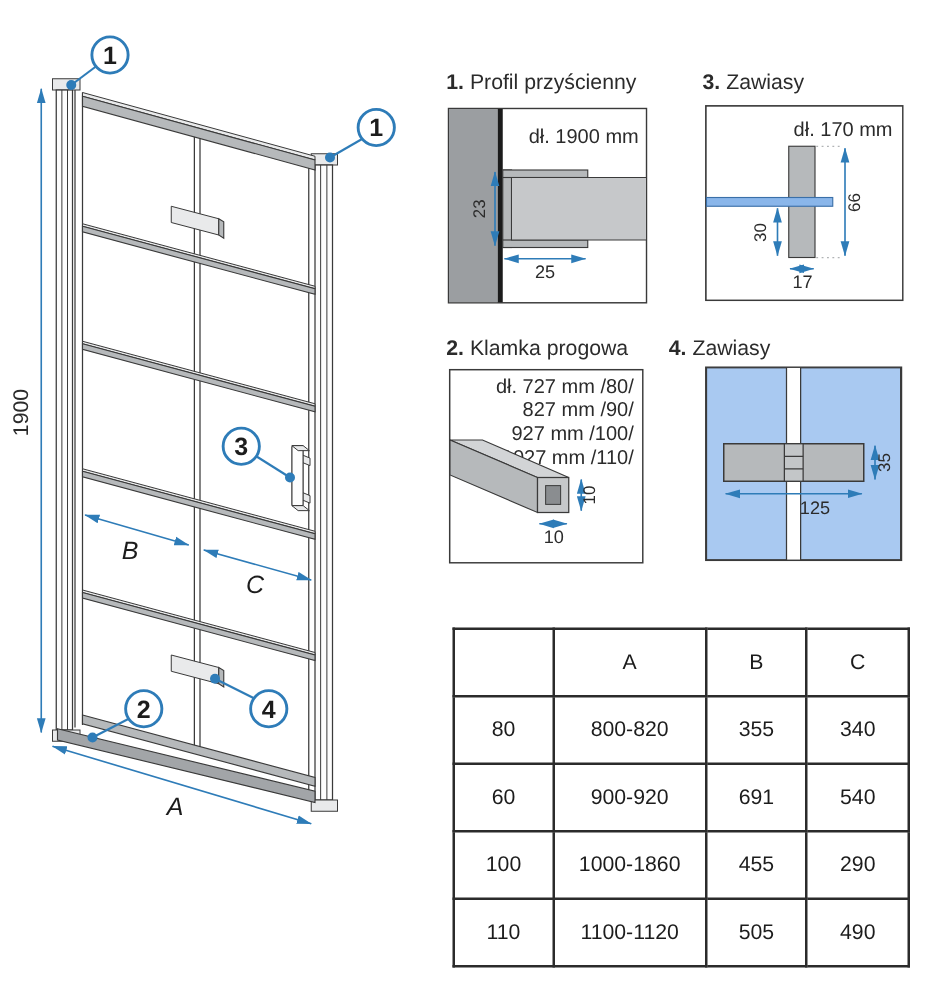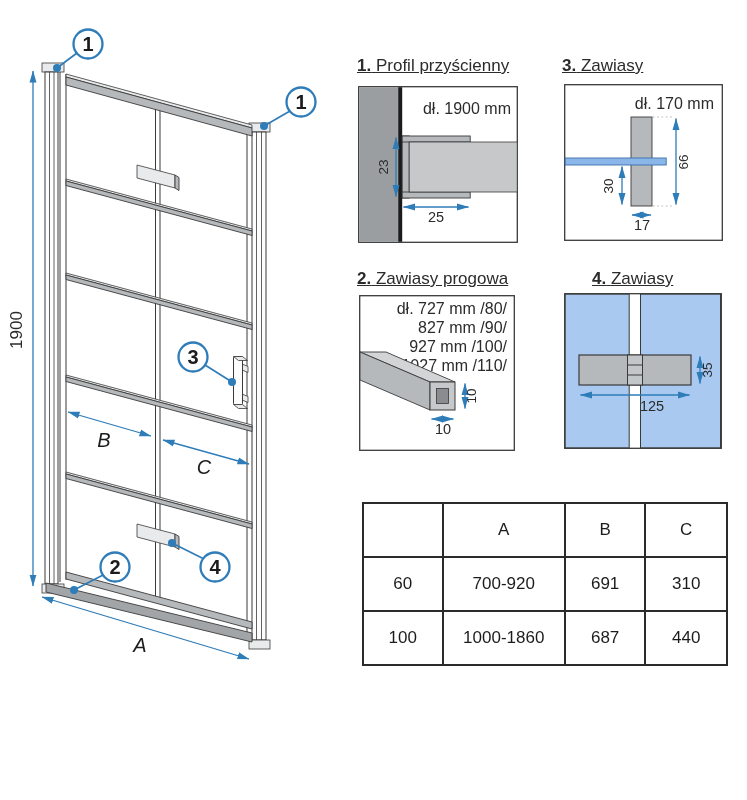--- a/index.html
+++ b/index.html
@@ -4,21 +4,21 @@
 <style>
   :root{
     --accent:#2e7cb8; --panel-blue:#a9c9f1; --glass-blue:#8ab6ea;
     --fill-gray:#b6b9bb; --fill-light:#e9eaeb; --wall-gray:#9b9ea1;
     --hole-gray:#8a8d90; --line:#3a3a3a; --text:#2b2b2b;
   }
   html,body{margin:0;padding:0;background:#fff;}
   .sheet{position:relative;width:747px;height:800px;background:#fff;overflow:hidden;
          font-family:"Liberation Sans",sans-serif;color:var(--text);}
   .abs{position:absolute;}
-  .panel-title{font-size:17px;color:var(--text);white-space:nowrap;text-decoration:underline;}
+  .panel-title{font-size:17px;color:var(--text);white-space:nowrap;}
   .panel-title .num{font-weight:bold;}
   
   .ln{stroke:var(--line);stroke-width:1;fill:none;}
   .ln-thin{stroke:var(--line);stroke-width:.8;fill:none;}
   .white{fill:#fdfdfd;stroke:var(--line);stroke-width:1;}
   .gray{fill:var(--fill-gray);stroke:var(--line);stroke-width:.9;}
   .lgray{fill:var(--fill-light);stroke:var(--line);stroke-width:.8;}
   .dkgray{fill:#a2a5a8;stroke:var(--line);stroke-width:.9;}
   .dim{stroke:var(--accent);stroke-width:1.3;fill:none;}
   .leader{stroke:var(--accent);stroke-width:1.7;fill:none;}
@@ -209,21 +209,21 @@
     <text class="lab" text-anchor="middle" transform="translate(124,78) rotate(-90)">66</text>
     <line class="dim" x1="58" y1="82.5" x2="58" y2="120.5" marker-start="url(#ah3)" marker-end="url(#ah3)"></line>
     <text class="lab" text-anchor="middle" transform="translate(49,102) rotate(-90)">30</text>
     <line class="dim" x1="68" y1="131" x2="87" y2="131" marker-start="url(#ah3)" marker-end="url(#ah3)"></line>
     <text class="lab14" text-anchor="middle" x="78" y="146">17</text>
     <text class="lab16" text-anchor="end" x="150" y="25">dł. 170 mm</text>
   </svg>
 
   <div class="abs panel-title" style="left:357px;top:269px">
     <span class="num">2.</span>
-    <span>Zawiasy progowa</span>
+    <span>Klamka progowa</span>
   </div>
   <svg class="abs" style="left:359px;top:295px" width="156" height="156" viewBox="0 0 156 156">
     <defs>
       <marker id="ah2" viewBox="0 0 12 8" refX="11.5" refY="4" markerWidth="12" markerHeight="8" markerUnits="userSpaceOnUse" orient="auto-start-reverse">
         <path d="M0,0.5 L12,4 L0,7.5 Z" class="ah"></path>
       </marker>
     </defs>
     <rect class="box" x="0.7" y="0.7" width="154.6" height="154.6"></rect>
     <text class="lab16" text-anchor="end" x="148" y="19">dł. 727 mm /80/</text>
     <text class="lab16" text-anchor="end" x="148" y="38">827 mm /90/</text>
@@ -234,21 +234,21 @@
       <polygon points="1,57 71,87 71,115 1,85" fill="var(--fill-gray)" stroke="var(--line)" stroke-width="0.9"></polygon>
       <rect x="71" y="87" width="25" height="28" fill="#c6c8ca" stroke="var(--line)" stroke-width="1"></rect>
       <rect x="77.5" y="93.5" width="12" height="15" fill="var(--hole-gray)" stroke="var(--line)" stroke-width="0.8"></rect>
     </g>
     <line class="dim" x1="106" y1="88.5" x2="106" y2="113.5" marker-start="url(#ah2)" marker-end="url(#ah2)"></line>
     <text class="lab" text-anchor="middle" transform="translate(117,101) rotate(-90)">10</text>
     <line class="dim" x1="72.5" y1="124" x2="94.5" y2="124" marker-start="url(#ah2)" marker-end="url(#ah2)"></line>
     <text class="lab14" text-anchor="middle" x="84" y="139">10</text>
   </svg>
 
-  <div class="abs panel-title" style="left:592px;top:269px">
+  <div class="abs panel-title" style="left:535px;top:269px">
     <span class="num">4.</span>
     <span>Zawiasy</span>
   </div>
   <svg class="abs" style="left:564px;top:293px" width="158" height="156" viewBox="0 0 158 156">
     <defs>
       <marker id="ah4" viewBox="0 0 12 8" refX="11.5" refY="4" markerWidth="12" markerHeight="8" markerUnits="userSpaceOnUse" orient="auto-start-reverse">
         <path d="M0,0.5 L12,4 L0,7.5 Z" class="ah"></path>
       </marker>
     </defs>
     <rect class="box" x="0.7" y="0.7" width="156.6" height="154.6"></rect>
@@ -274,27 +274,39 @@
         <col style="width:82px">
       </colgroup>
     <tbody>
       <tr>
         <th></th>
         <th>A</th>
         <th>B</th>
         <th>C</th>
       </tr>
       <tr>
+        <td>80</td>
+        <td>800-820</td>
+        <td>355</td>
+        <td>340</td>
+      </tr>
+      <tr>
         <td>60</td>
-        <td>700-920</td>
+        <td>900-920</td>
         <td>691</td>
-        <td>310</td>
+        <td>540</td>
       </tr>
       <tr>
         <td>100</td>
         <td>1000-1860</td>
-        <td>687</td>
-        <td>440</td>
+        <td>455</td>
+        <td>290</td>
+      </tr>
+      <tr>
+        <td>110</td>
+        <td>1100-1120</td>
+        <td>505</td>
+        <td>490</td>
       </tr>
     </tbody>
   </table>
 
 </div>
 
 </body></html>

